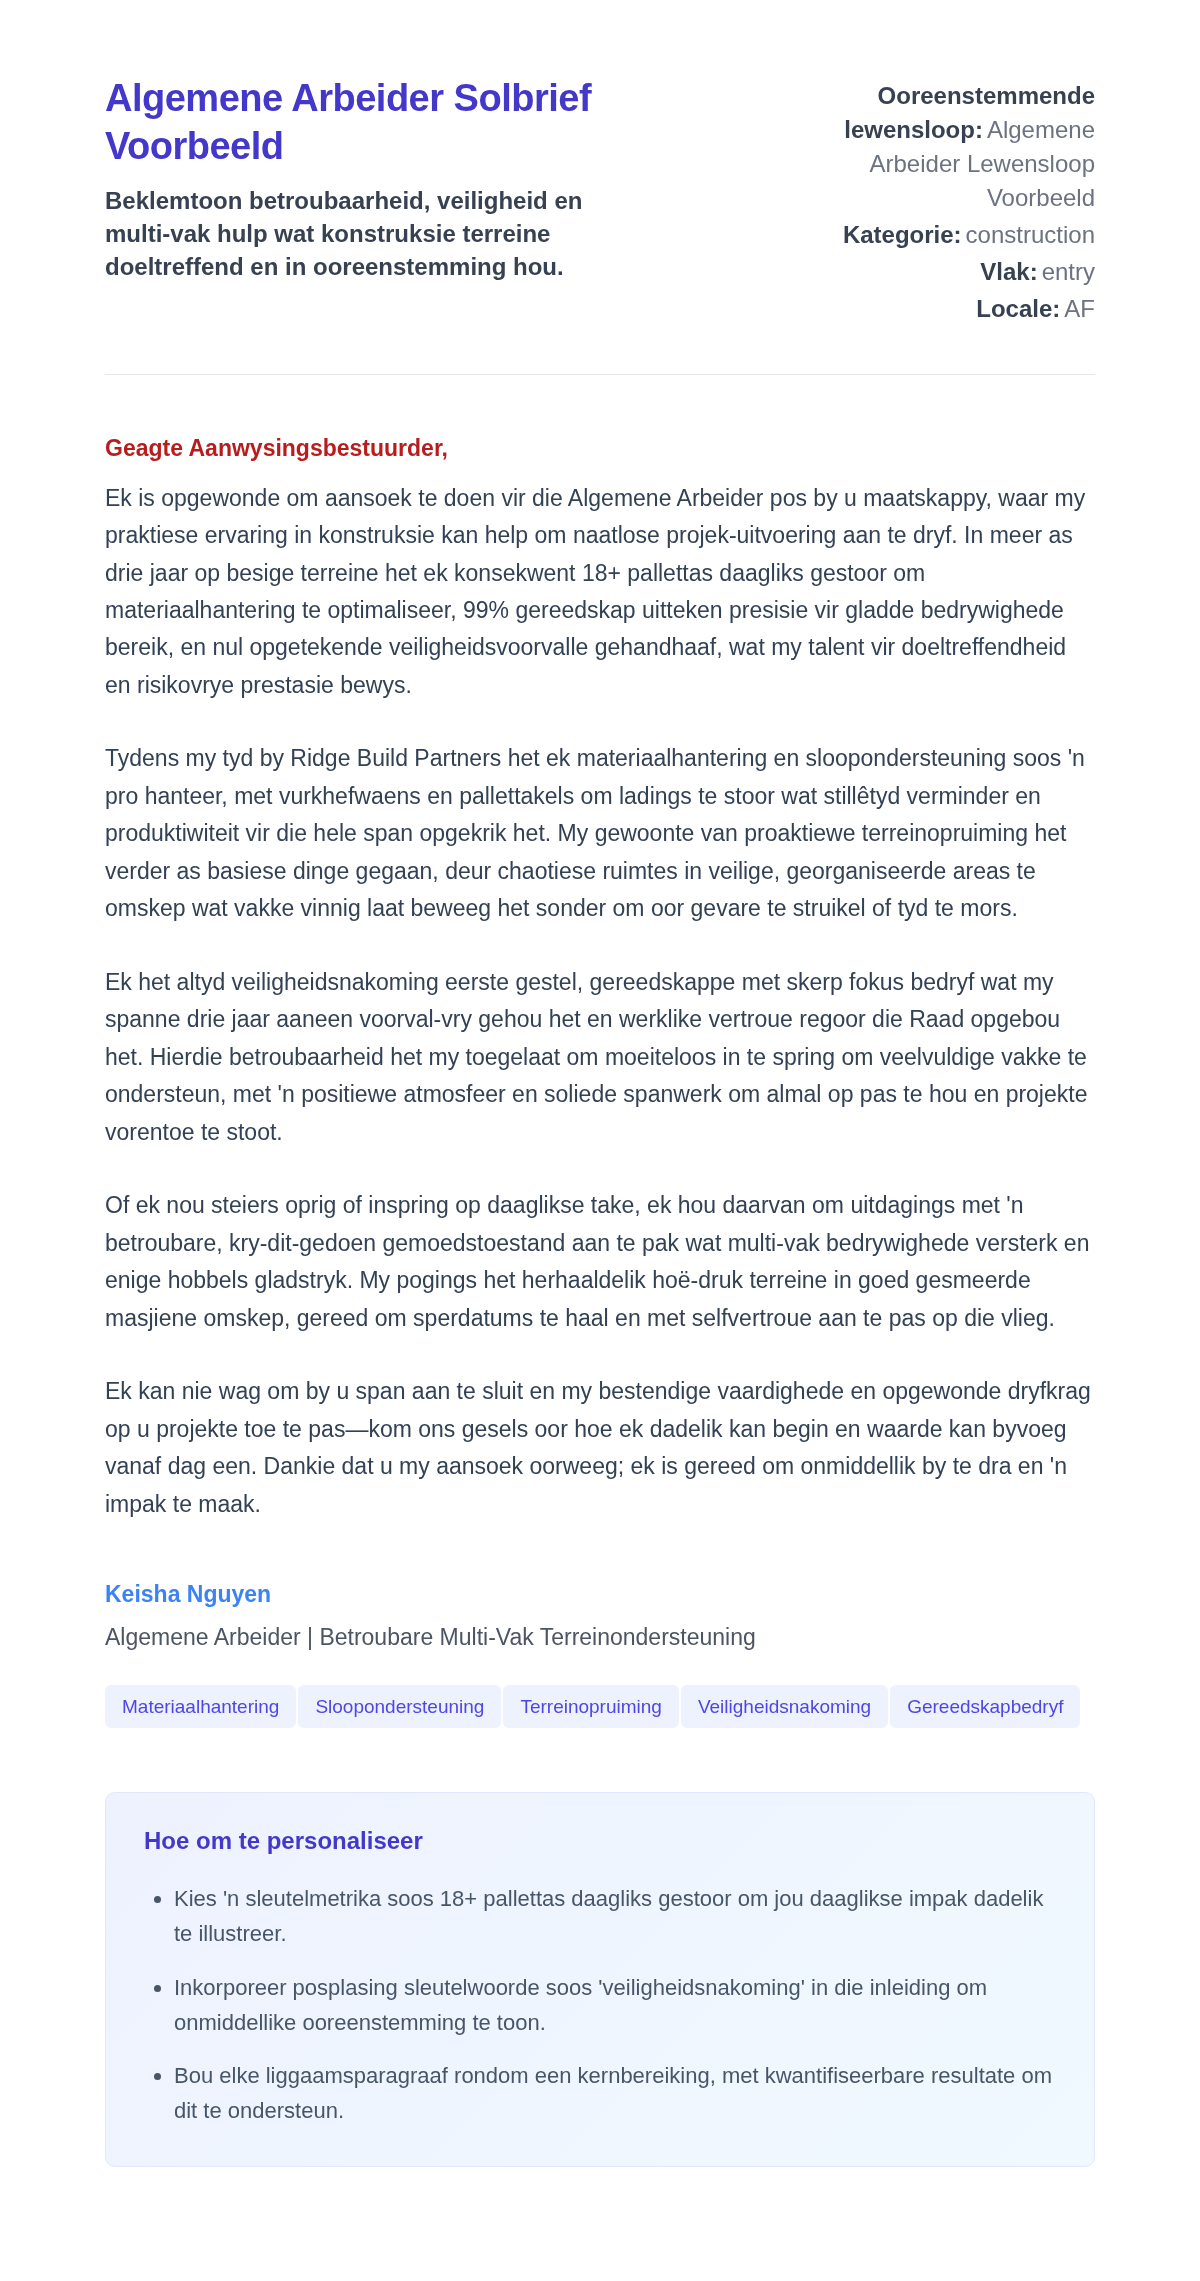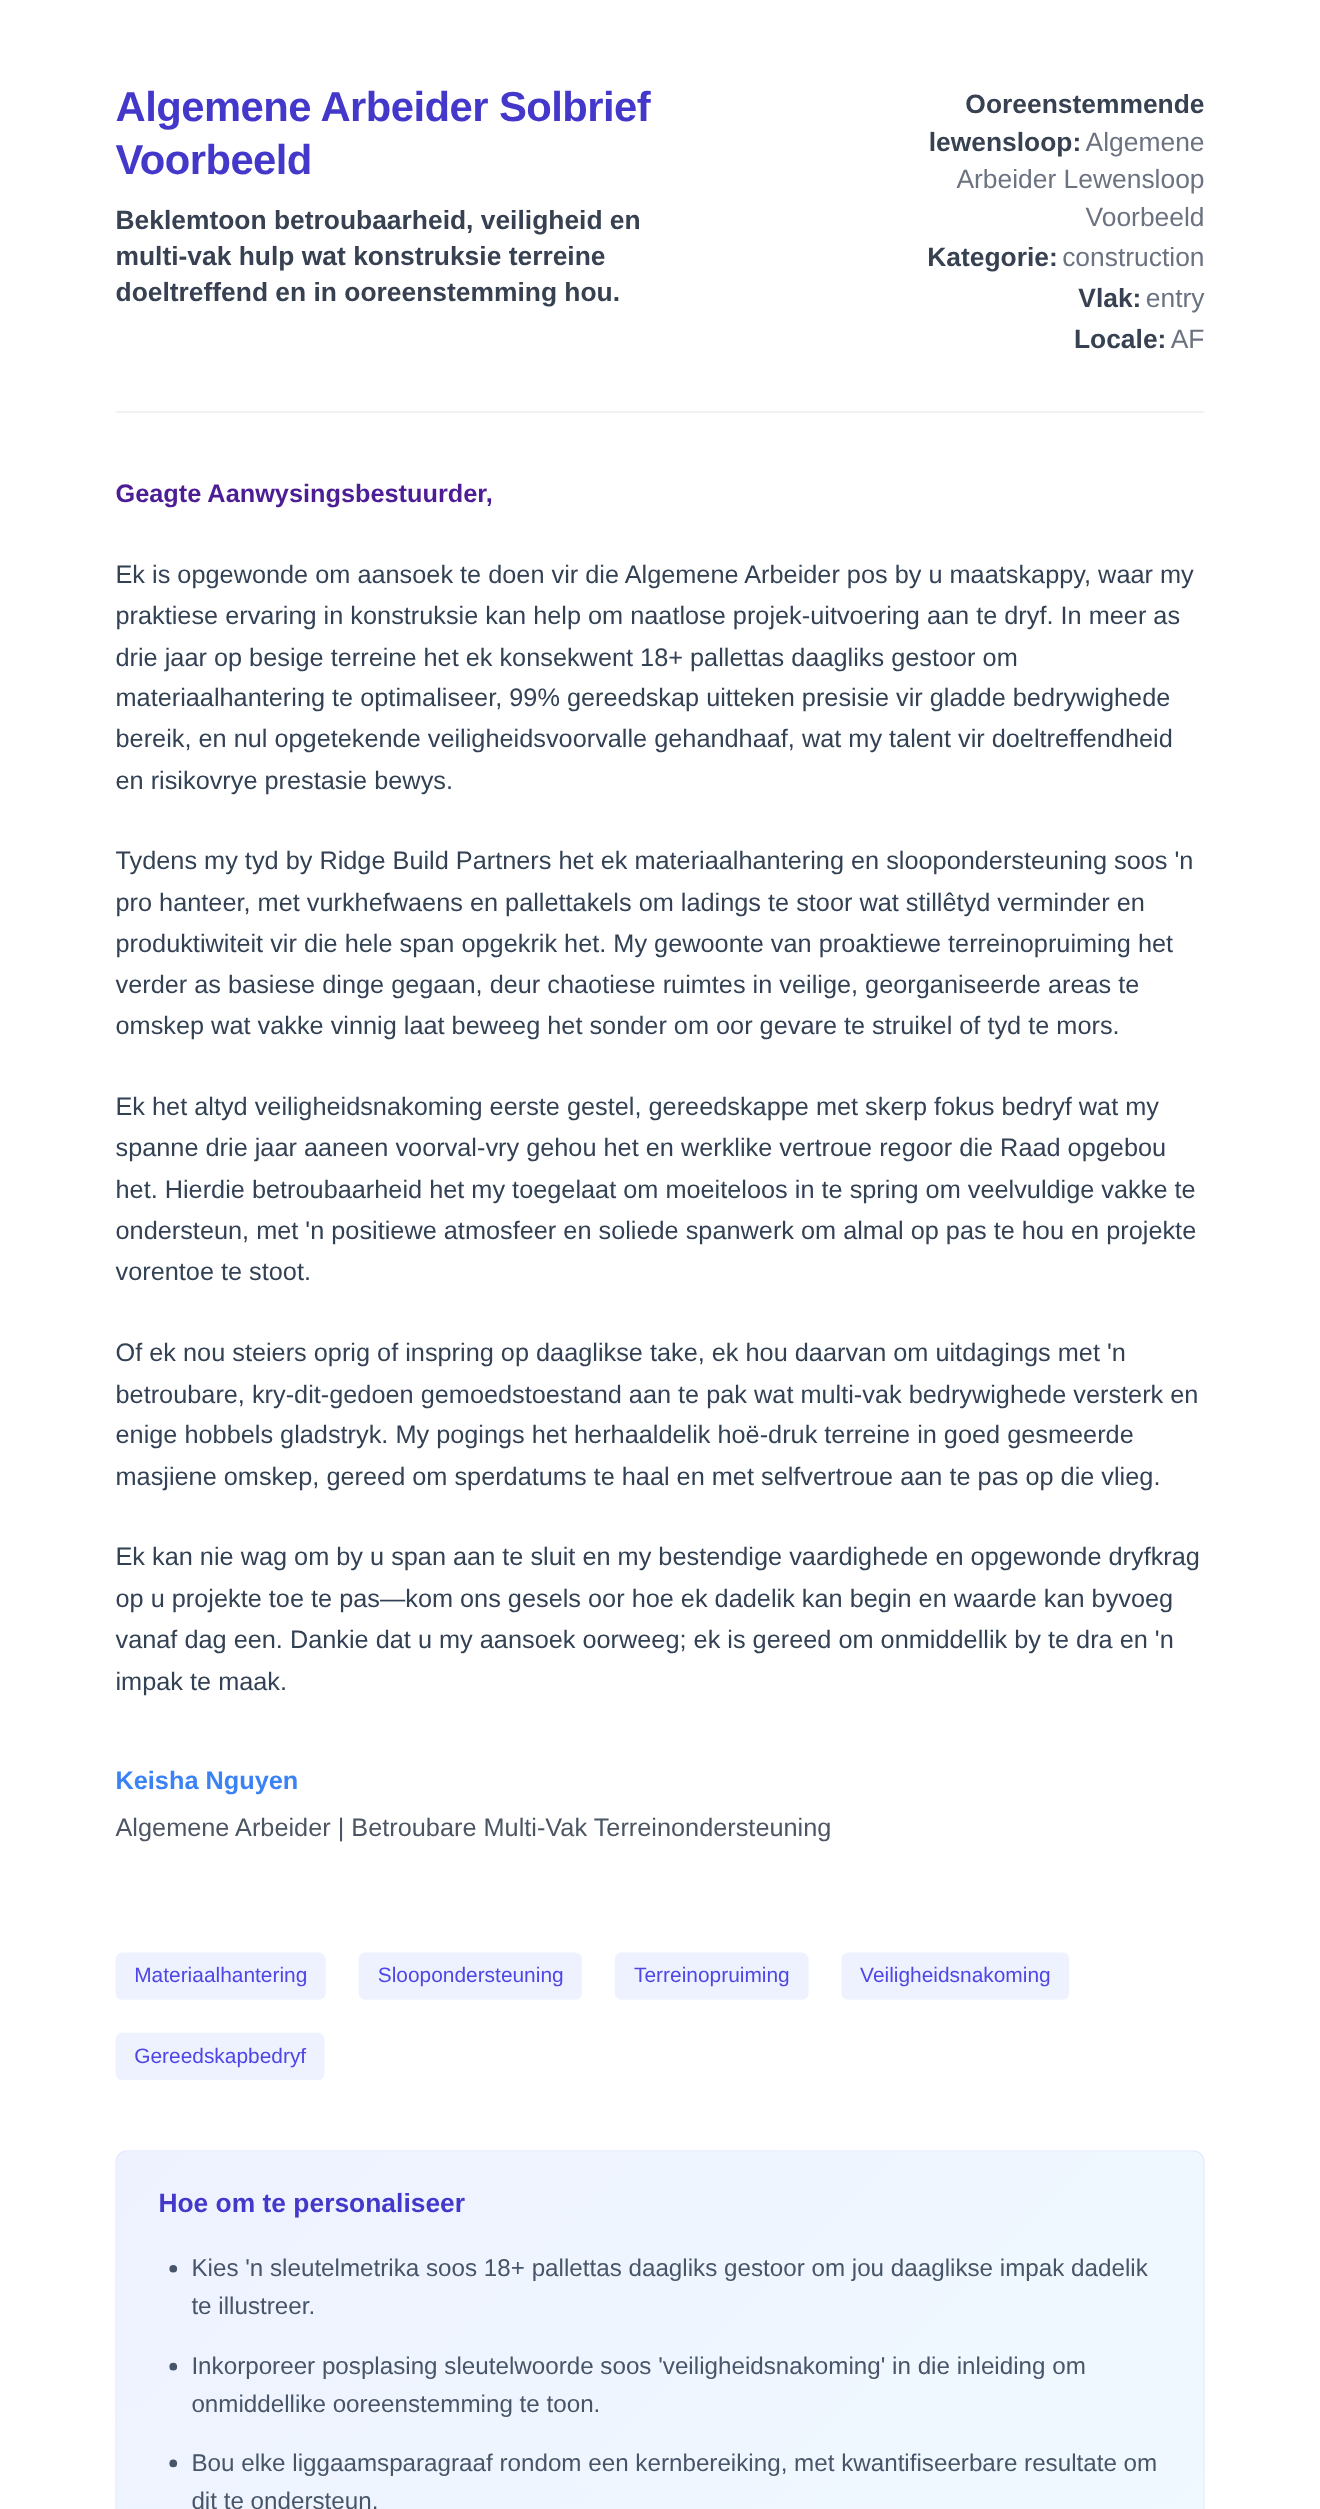--- a/index.html
+++ b/index.html
@@ -41,36 +41,36 @@
     line-height: 1.42;
     color: #6b7280;
   }
   .meta-row { margin-bottom: 3px; }
   .meta-label { font-weight: 700; color: #374151; margin-right: 4px; }
 
   .divider { border: none; border-top: 1px solid #e5e7eb; margin: 44px 0 0; height: 0; }
 
   
   .greeting {
-    margin: 60px 0 42px;
+    margin: 60px 0 18px;
     font-size: 23px;
     font-weight: 700;
-    color: #4c1d95;
+    color: #b91c1c;
   }
   .para {
     margin: 12px 0 36px;
     font-size: 23px;
     line-height: 1.63;
     color: #334155;
   }
   .sig-name { margin: 58px 0 0; font-size: 23px; font-weight: 700; color: #3b82f6; }
   .sig-title { margin: 16px 0 0; font-size: 23px; color: #4b5563; }
 
   
-  .tags { margin-top: 100px; display: flex; flex-wrap: wrap; gap: 30px; }
+  .tags { margin-top: 34px; display: flex; flex-wrap: wrap; gap: 2px; }
   .tag {
     display: inline-block;
     background: #eef2ff;
     color: #4f46e5;
     font-size: 19px;
     line-height: 1;
     padding: 12px 17px;
     border-radius: 6px;
     cursor: pointer;
   }

